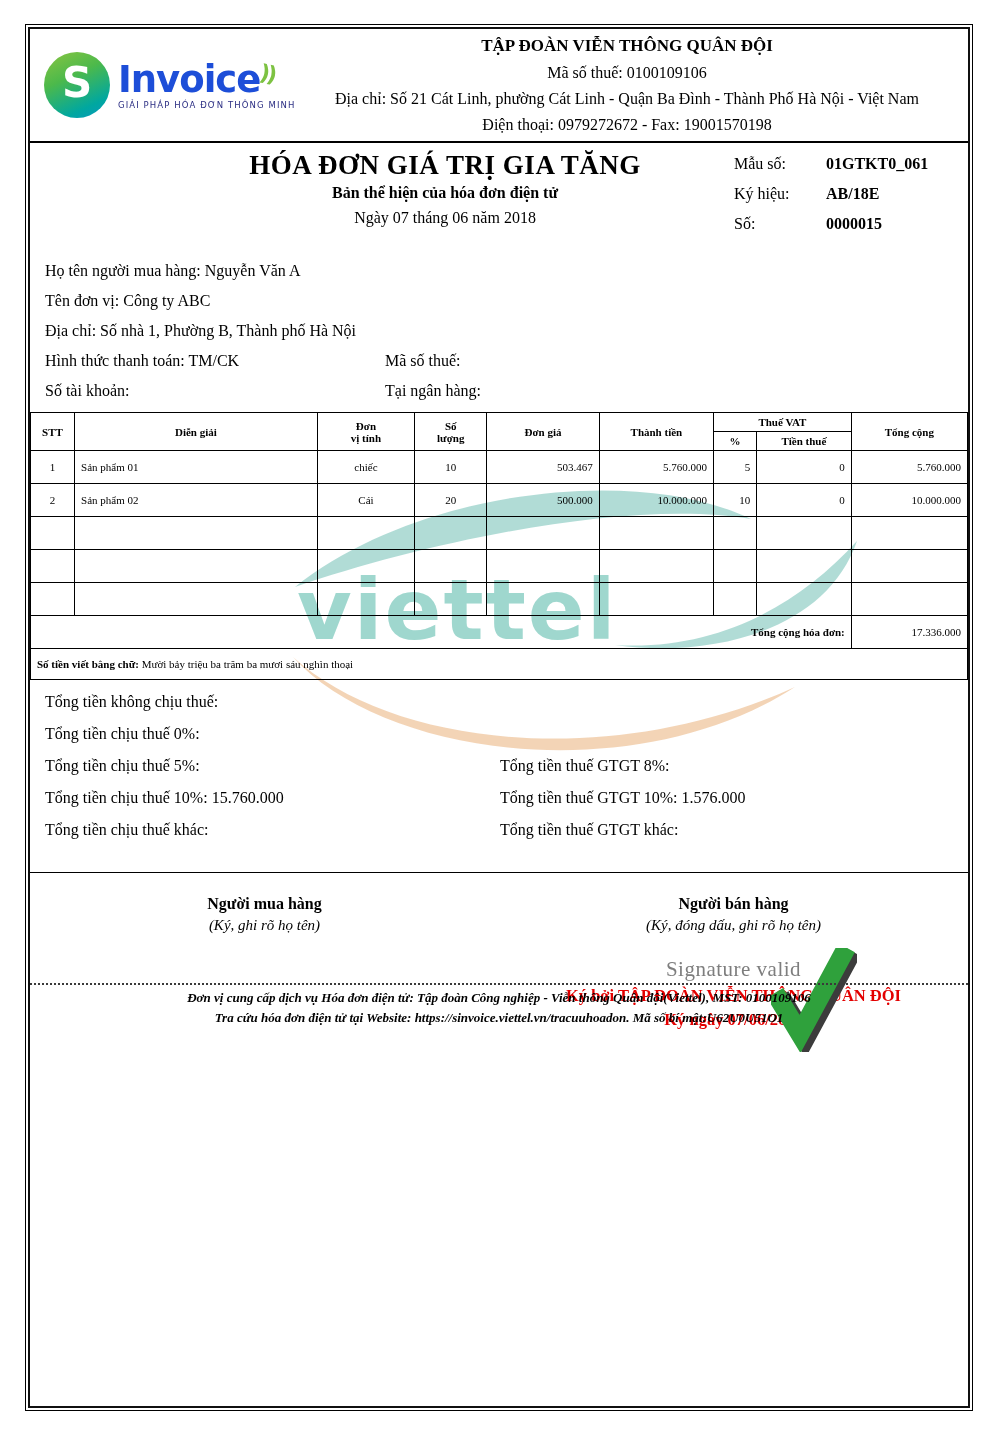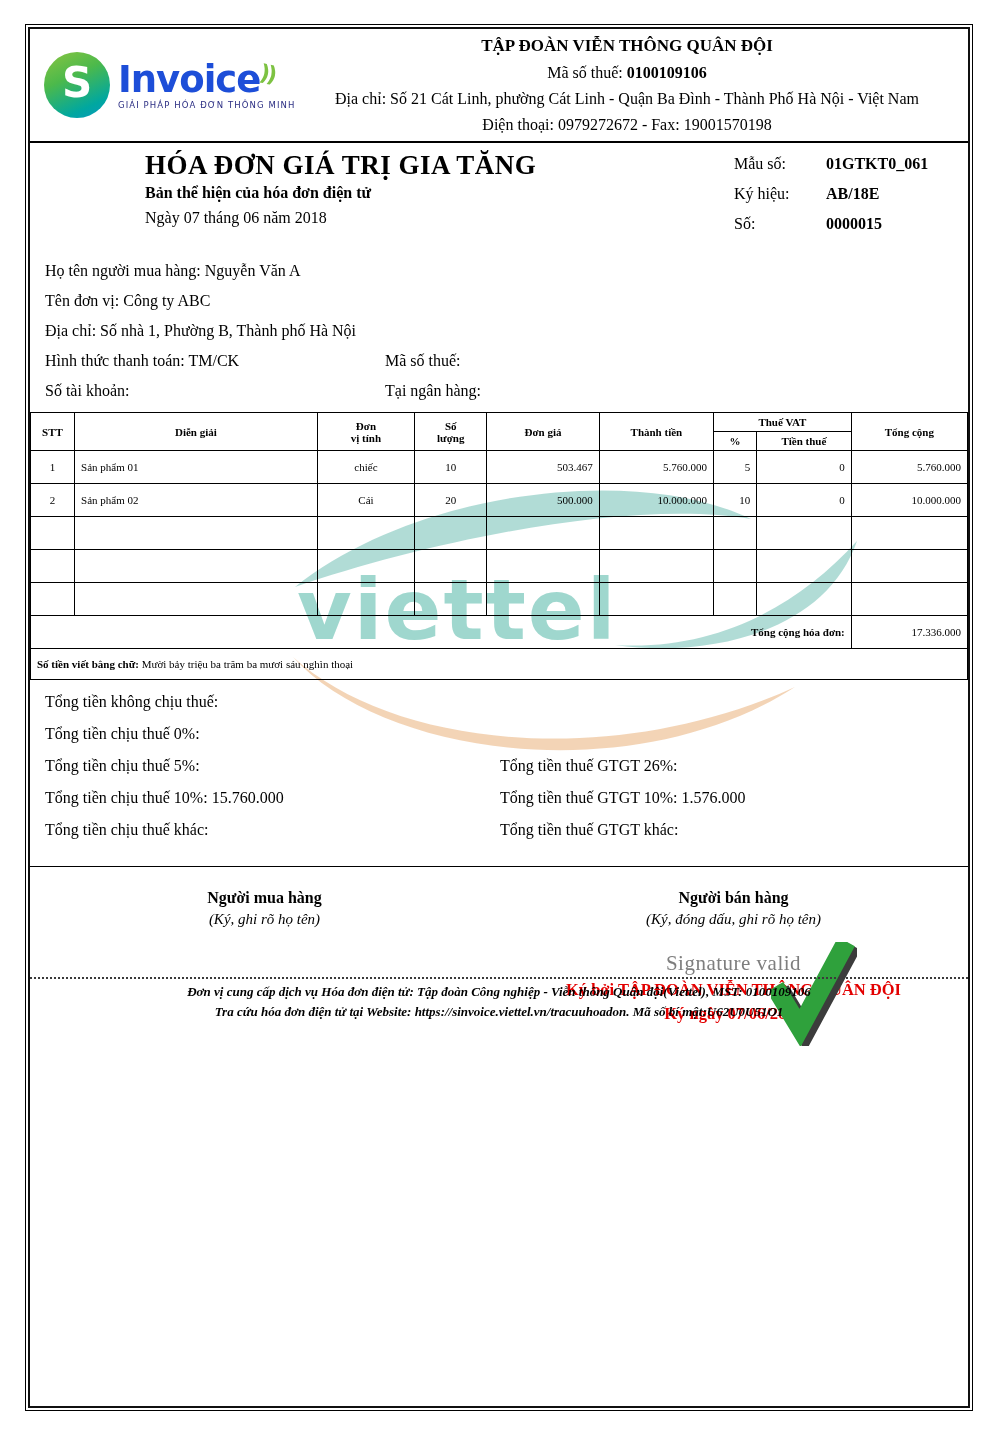--- a/index.html
+++ b/index.html
@@ -12,25 +12,25 @@
   
   .hdr{display:flex;align-items:center;height:112px;border-bottom:2px solid #000;}
   .logo{width:262px;display:flex;align-items:center;padding-left:14px;box-sizing:border-box;}
   .logo-circle{width:66px;height:66px;border-radius:50%;background:linear-gradient(155deg,#8ac541 0%,#4cb94b 38%,#00a7a0 78%,#0a98c0 100%);display:flex;align-items:center;justify-content:center;flex:0 0 auto;}
   .logo-s{color:#fff;font-family:"DejaVu Sans",sans-serif;font-weight:bold;font-size:42px;line-height:1;transform:translateY(-2px);}
   .logo-txt{margin-left:8px;font-family:"DejaVu Sans",sans-serif;}
   .logo-name{color:#1d4ed8;font-weight:bold;font-size:37px;line-height:1;letter-spacing:-1px;display:inline-block;}
   .logo-swoosh{color:#7dc242;font-weight:bold;font-size:22px;vertical-align:top;letter-spacing:-3px;display:inline-block;transform:rotate(12deg);}
   .logo-tag{color:#2b2e83;font-size:8.5px;letter-spacing:1.1px;margin-top:2px;white-space:nowrap;}
   .hinfo{flex:1;text-align:center;font-size:16px;line-height:1.62;padding-right:6px;}
-  .hinfo .b{font-weight:bold;text-align:center;}
+  .hinfo .b{font-weight:normal;text-align:center;}
   .hinfo .company{font-weight:bold;font-size:17px;}
   
   .titlebar{position:relative;height:104px;}
-  .tcenter{position:absolute;left:115px;width:600px;top:7px;}
+  .tcenter{position:absolute;left:115px;width:600px;text-align:center;top:7px;}
   .tmain{font-size:27px;font-weight:bold;letter-spacing:.5px;}
   .tsub{font-size:16px;font-weight:bold;margin-top:3px;}
   .tdate{font-size:16px;margin-top:7px;}
   .tmeta{position:absolute;right:6px;top:12px;width:228px;font-size:16px;}
   .tmeta .mrow{display:flex;margin-bottom:12px;}
   .tmeta .ml{width:92px;}
   .tmeta .mv{font-weight:bold;}
   
   .buyer{padding:9px 0 6px 15px;font-size:16px;}
   .brow{height:30px;line-height:30px;display:flex;}
@@ -40,21 +40,21 @@
   th,td{border:1px solid #000;padding:1px 6px;overflow:hidden;}
   thead th{font-weight:bold;text-align:center;padding:3px 4px;}
   td.c{text-align:center;} td.r{text-align:right;} td.l{text-align:left;}
   tr.data td{height:30px;}
   tr.empty td{height:30px;}
   tr.gtotal td{height:30px;}
   .gt-label{text-align:right;font-weight:bold;border-right:none;}
   tr.words td{height:28px;}
   .wlabel{font-weight:bold;}
   
-  .tax{border-bottom:1px solid #000;padding:6px 0 20px 15px;font-size:16px;}
+  .tax{border-bottom:1px solid #000;padding:6px 0 26px 15px;font-size:16px;}
   .trow{display:flex;height:32px;line-height:32px;}
   .tl{width:455px;flex:0 0 auto;}
   
   .sigs{display:flex;padding-top:22px;}
   .sig{width:50%;text-align:center;}
   .sig-title{font-weight:bold;font-size:16px;}
   .sig-note{font-style:italic;font-size:15px;margin-top:4px;}
   .stamp{margin-top:20px;position:relative;line-height:1.45;}
   .sv{color:#7e7e7e;font-size:21px;letter-spacing:.5px;}
   .redline{color:#e30000;font-weight:bold;font-size:16.5px;}
@@ -239,21 +239,21 @@
         <div class="trow">
             <span class="tl">Tổng tiền không chịu thuế:</span>
             <span></span>
           </div>
         <div class="trow">
             <span class="tl">Tổng tiền chịu thuế 0%:</span>
             <span></span>
           </div>
         <div class="trow">
             <span class="tl">Tổng tiền chịu thuế 5%:</span>
-            <span>Tổng tiền thuế GTGT 26%:</span>
+            <span>Tổng tiền thuế GTGT 8%:</span>
           </div>
         <div class="trow">
             <span class="tl">Tổng tiền chịu thuế 10%: 15.760.000</span>
             <span>Tổng tiền thuế GTGT 10%: 1.576.000</span>
           </div>
         <div class="trow">
             <span class="tl">Tổng tiền chịu thuế khác:</span>
             <span>Tổng tiền thuế GTGT khác:</span>
           </div>
       </div>

